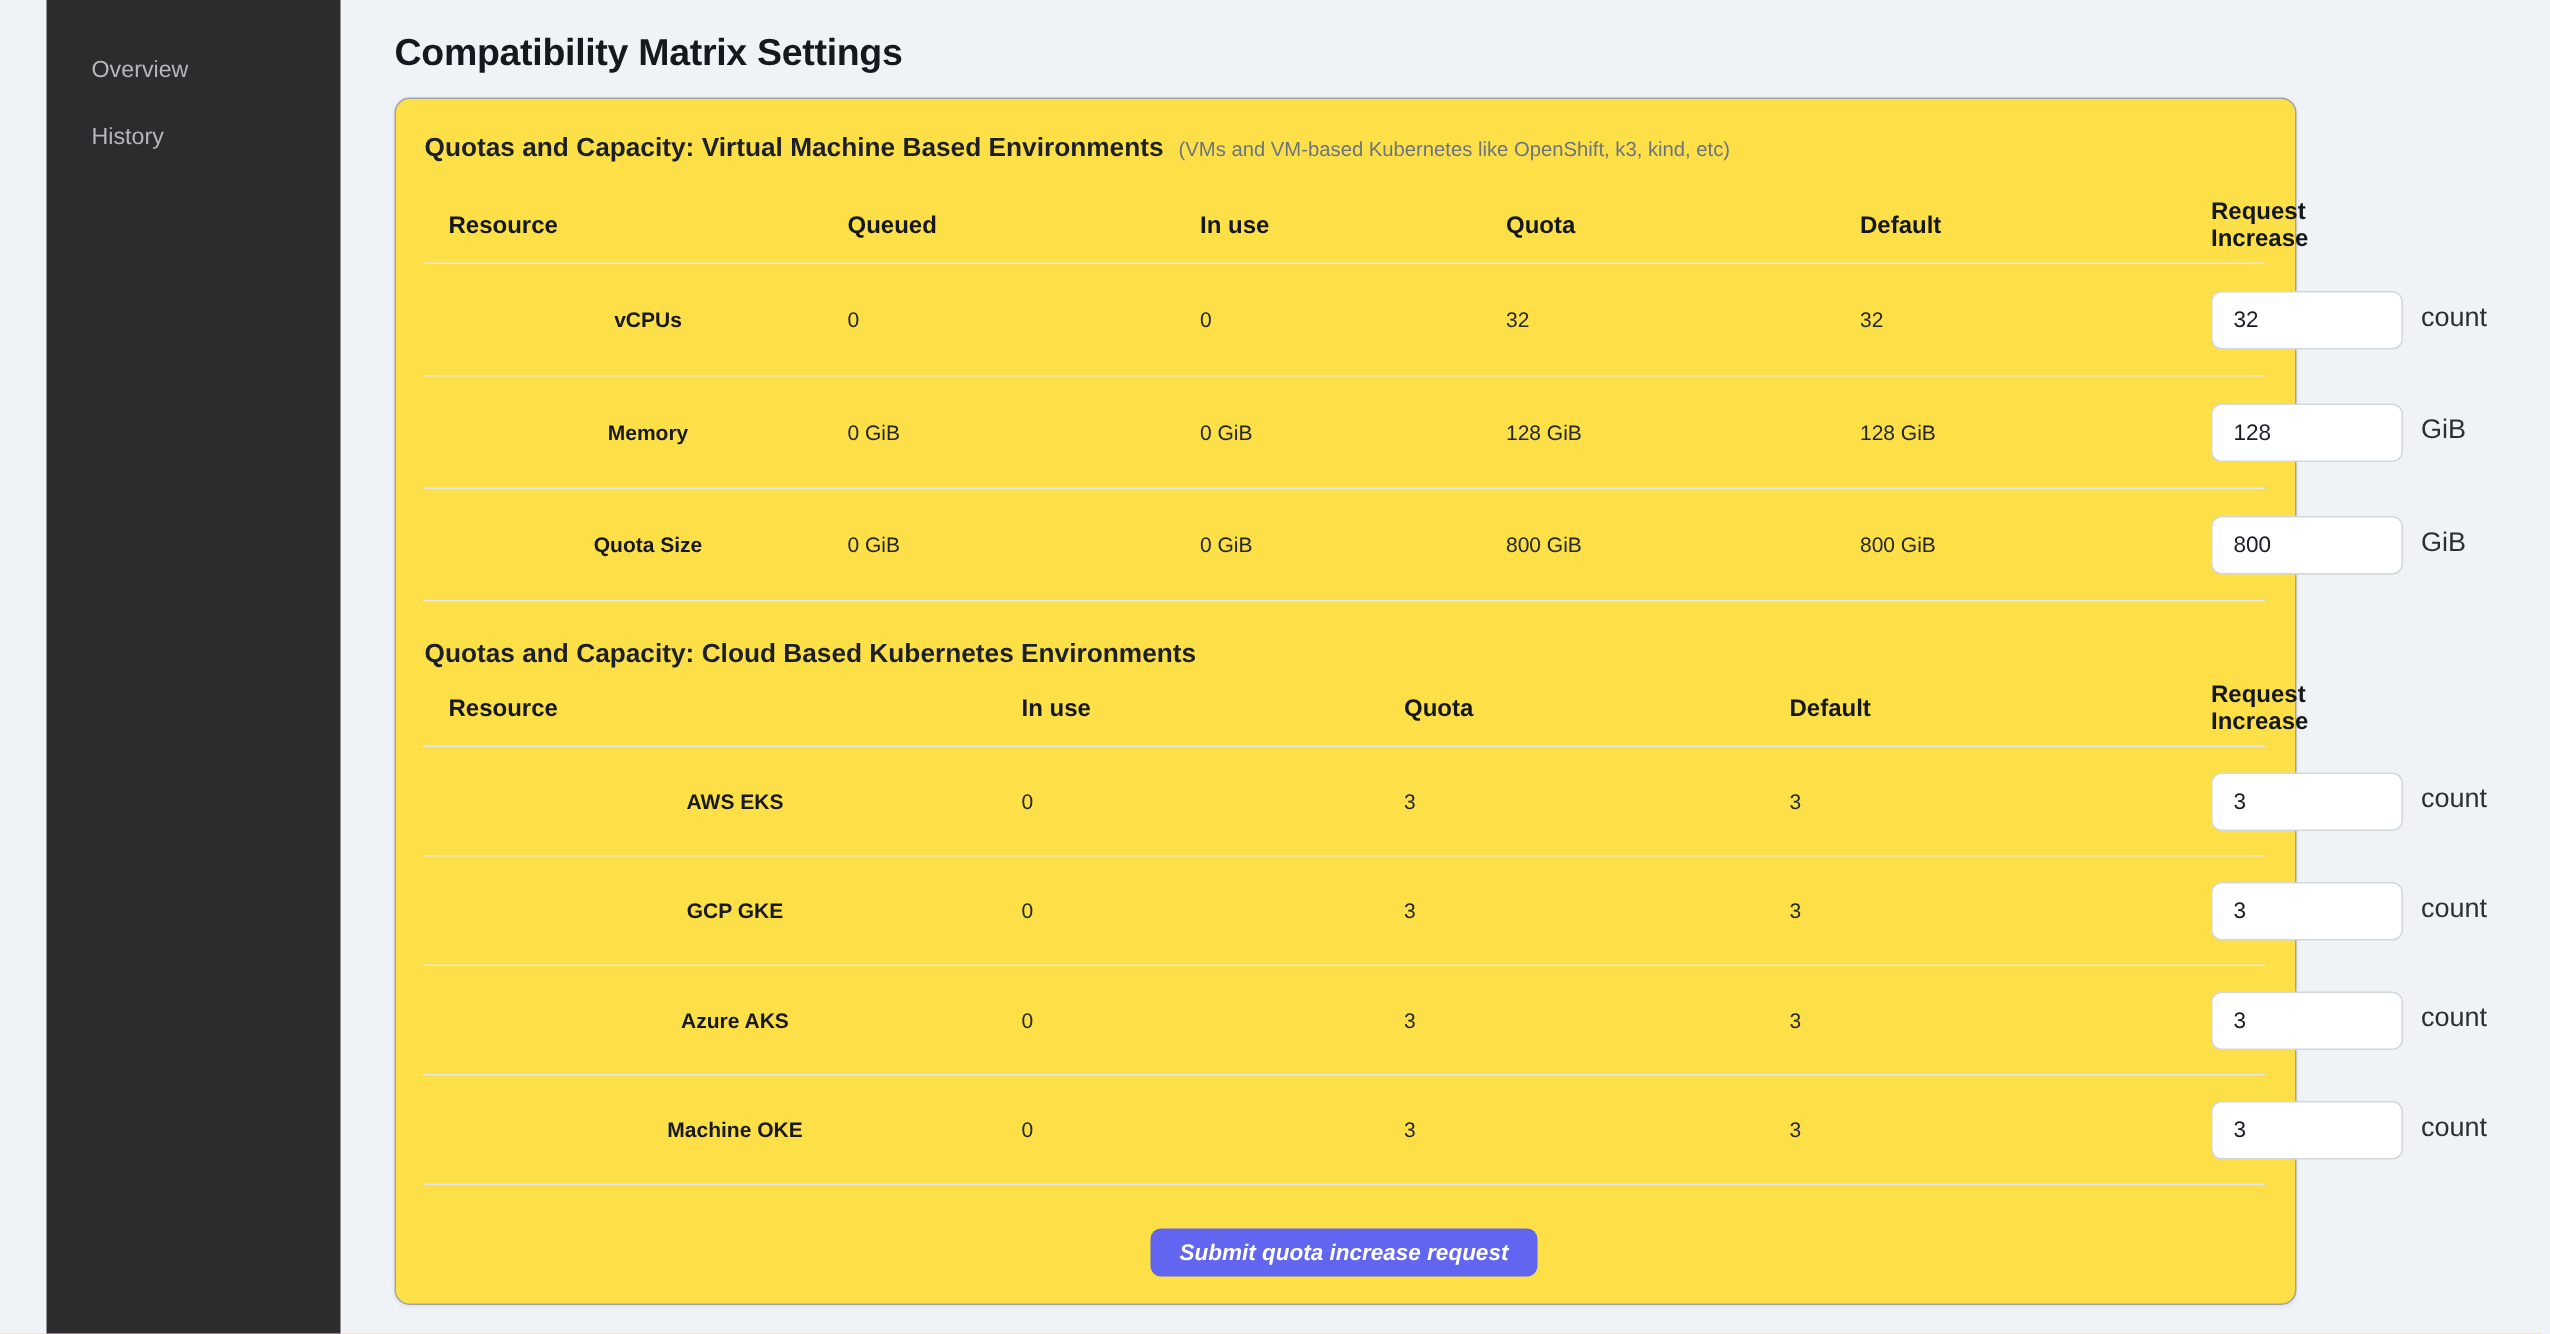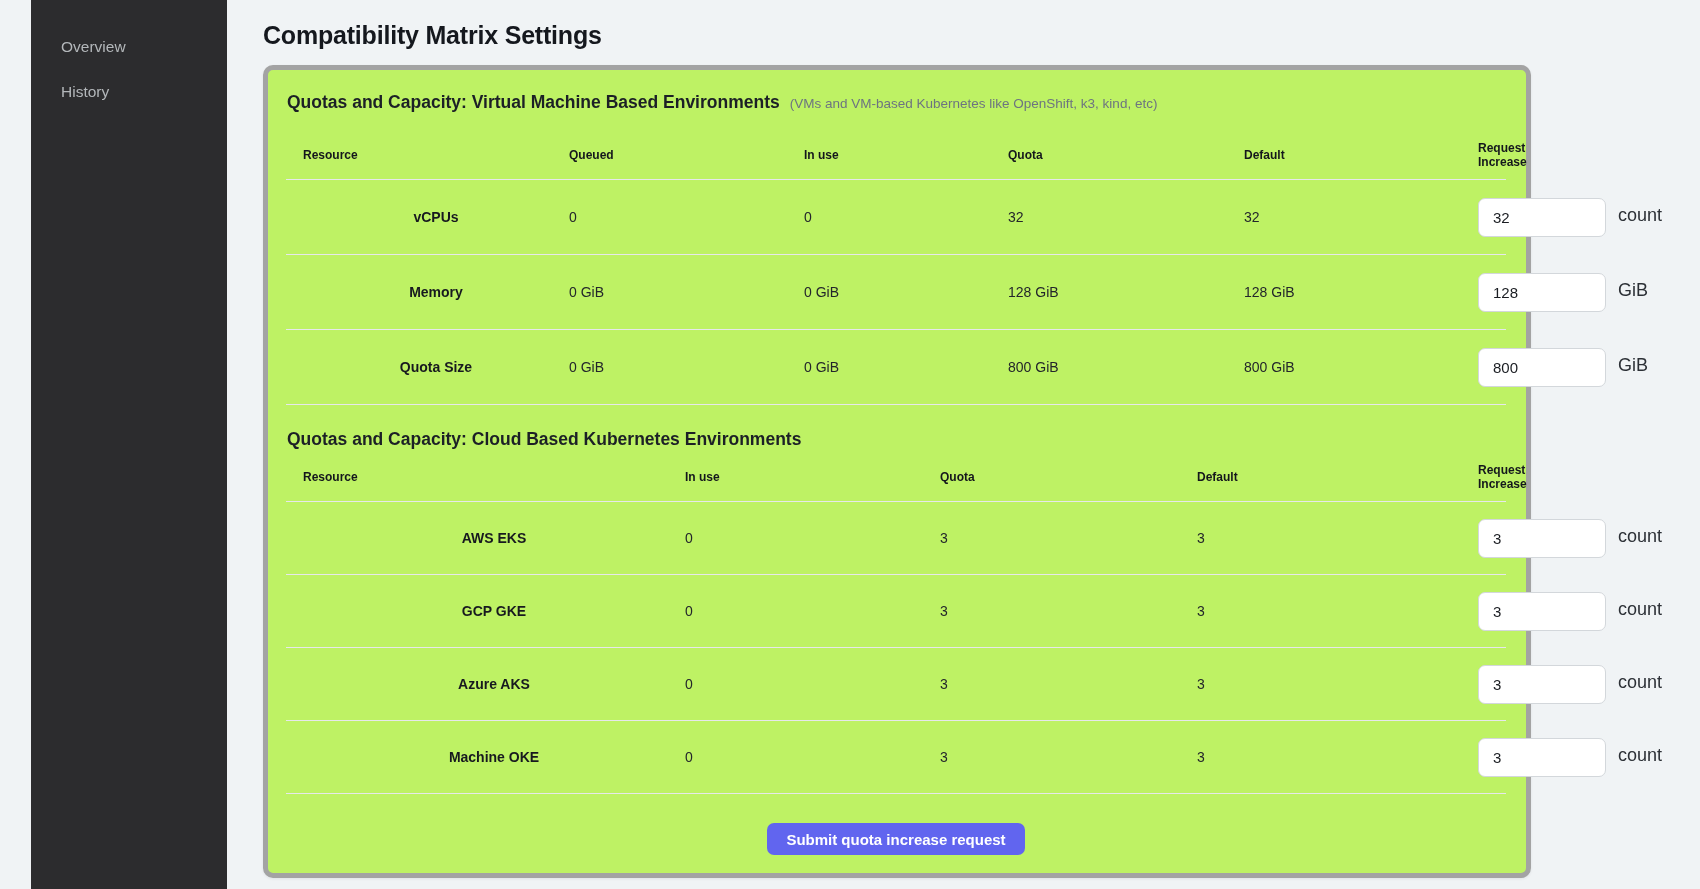--- a/index.html
+++ b/index.html
@@ -24,36 +24,36 @@
     background: #4b4b4d; color: #ffffff; border-left-color: #ee3c4c;
   }
   
   .main { margin-left: 240px; padding: 21px 0 0 23px; }
   .page-title {
     font-size: 25px; font-weight: 700; color: #15181e;
     letter-spacing: -0.2px; margin: 0;
   }
   .card {
     margin-top: 15px; width: 1268px;
-    background: #bef264; border: 5px solid #a3a3a3; border-radius: 10px;
+    background: #fde047; border: 1px solid #a3a3a3; border-radius: 10px;
     box-shadow: 0 1px 3px rgba(16,24,40,0.07);
     padding: 20px 20px 0 18px;
   }
   .section-head { display: flex; align-items: baseline; gap: 10px; margin: 2px 0 0 1px; }
   .section-head h2 { font-size: 17.5px; font-weight: 700; color: #1c2026; margin: 0; }
   .section-sub { font-size: 13.5px; color: #6d7480; }
   .section-head.second { margin-top: 24px; }
   
   .thead-row, .trow {
     display: grid; align-items: center; padding-left: 17px;
     border-bottom: 1px solid #e6e8eb;
   }
   .vm-grid   { grid-template-columns: 266px 235px 204px 236px 234px 1fr; }
   .k8s-grid  { grid-template-columns: 382px 255px 257px 281px 1fr; }
-  .thead-row { height: 50px; font-size: 12px; font-weight: 700; color: #14171c; }
+  .thead-row { height: 50px; font-size: 16px; font-weight: 700; color: #14171c; }
   .thead-row.first { margin-top: 17px; }
   .thead-row.secondhead { margin-top: 2px; }
   .trow { font-size: 14px; color: #23262b; }
   .trow.vm  { height: 75px; }
   .trow.k8s { height: 73px; }
   .res-name { font-weight: 700; color: #17191f; text-align: center; }
   .req-cell { display: flex; align-items: center; gap: 12px; }
   .req-input {
     width: 128px; height: 39px; border: 1px solid #d3d7db; border-radius: 7px;
     padding: 0 8px 0 14px; font-size: 15px; color: #1a1d22;
@@ -61,21 +61,21 @@
   }
   .unit { font-size: 18px; color: #2c3036; transform: translateY(-2px); }
   
   .submit-wrap {
     height: 79px; display: flex; justify-content: center;
     align-items: flex-start; padding-top: 29px;
   }
   .submit-btn {
     height: 32px; padding: 0 19px; background: #6165ef; color: #ffffff;
     border: none; border-radius: 7px; font-size: 15px; font-weight: 700;
-    font-family: "Liberation Sans", sans-serif; cursor: pointer;
+    font-family: "Liberation Sans", sans-serif; cursor: pointer; font-style: italic;
   }
 </style>
 </head>
 <body>
 
 <nav class="sidebar">
   <div class="side-item">
     <span>Overview</span>
   </div>
   <div class="side-item">

